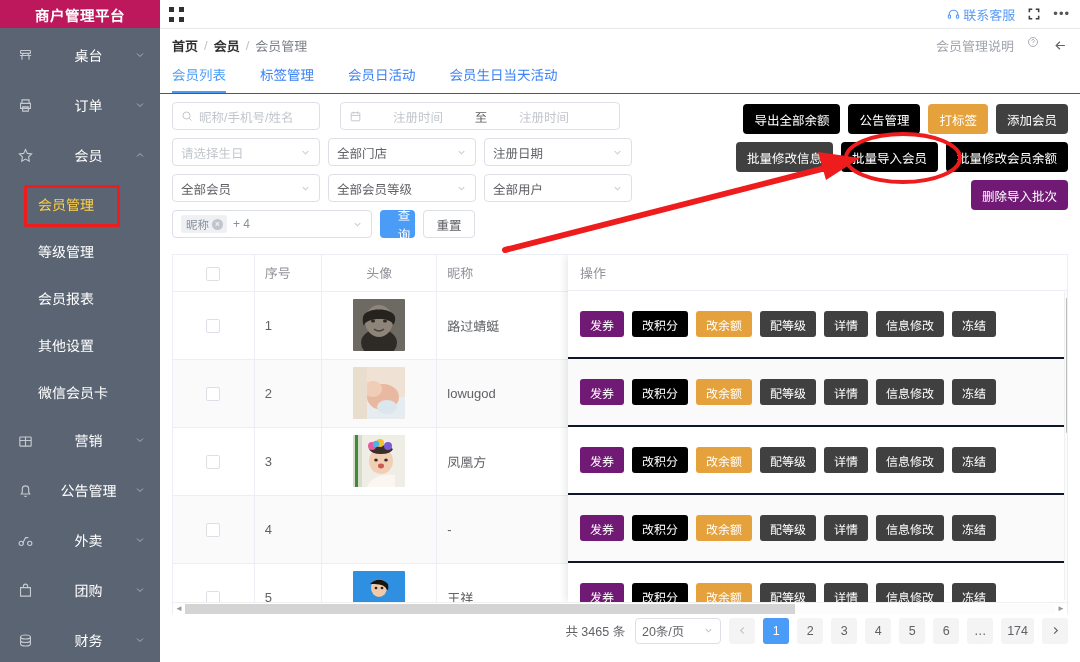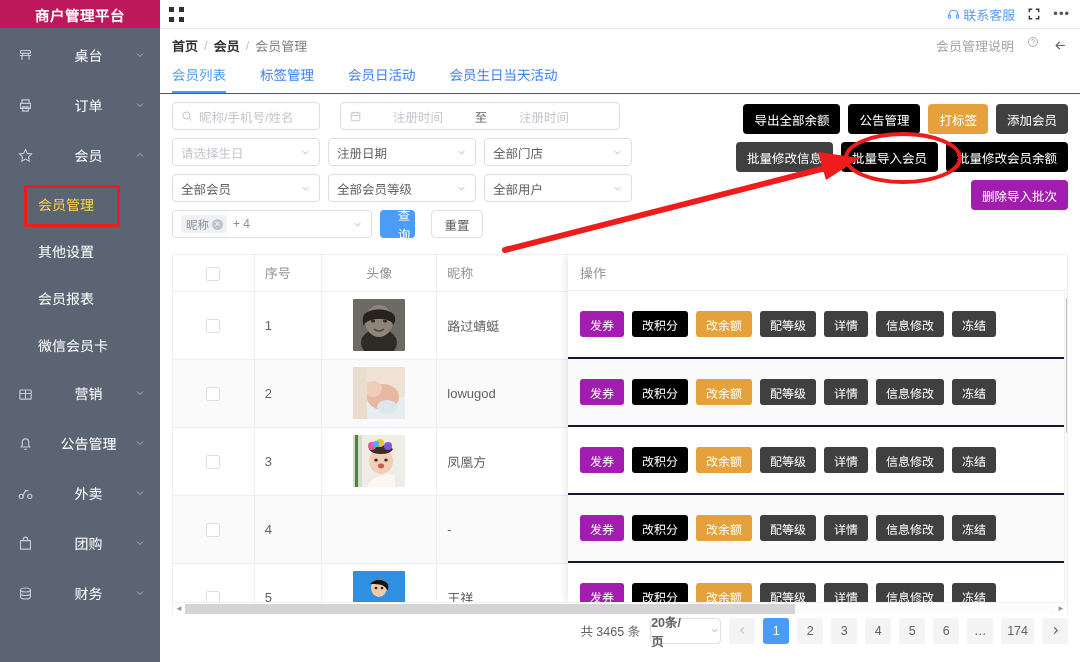--- a/index.html
+++ b/index.html
@@ -177,21 +177,21 @@
     font-family: inherit;
     display: inline-flex;
     align-items: center;
     justify-content: center;
   }
   .btn-primary { background: #4a9cf6; }
   .btn-plain { background:#fff; border:1px solid #dcdfe6; color:#606266; }
   .btn-green { background: #000000; }
   .btn-blue { background: #404040; }
   .btn-orange { background: #e5a23c; }
-  .btn-red { background: #a21caf; }
+  .btn-red { background: #701a75; }
 
   .tag-chip {
     background: #eef0f3;
     border-radius: 3px;
     color: #8a9099;
     font-size: 11.5px;
     padding: 1px 4px 1px 5px;
     display: inline-flex;
     align-items: center;
     gap: 3px;
@@ -321,24 +321,24 @@
     position: absolute;
     left: 12px; right: 12px; bottom: 8px;
     height: 47px;
     display: flex; align-items: center; justify-content: flex-end;
     gap: 8px;
     font-size: 12.5px;
     color: #606266;
   }
   .pg-total { color: #606266; margin-right: 2px; }
   .pg-size {
-    height: 26px; width: 71px;
+    height: 26px; width: 86px;
     border: 1px solid #dcdfe6; border-radius: 4px;
     display: flex; align-items: center; justify-content: center;
-    gap: 19px; color: #606266; cursor: pointer; font-size: 12.5px; font-weight: bold;
+    gap: 19px; color: #606266; cursor: pointer; font-size: 12.5px;
   }
   .pg-size .caret { color:#c0c4cc; display:flex; }
   .pg-btn {
     min-width: 26px; height: 26px; border-radius: 3px;
     background: #f4f4f5; color: #606266;
     display: inline-flex; align-items: center; justify-content: center;
     padding: 0 6px; cursor: pointer; font-size: 12.5px;
   }
   .pg-btn.current { background: #4a9cf6; color:#fff; }
   .pg-btn.nav { background: #f4f4f5; color: #c0c4cc; }
@@ -397,24 +397,27 @@
               <path d="M6 15l6-6 6 6"></path>
             </svg>
         </span>
       </div>
 
       <div class="submenu">
         <div class="submenu-item active">
           <span>会员管理</span>
         </div>
         <div class="submenu-item">
-          <span>其他设置</span>
+          <span>等级管理</span>
         </div>
         <div class="submenu-item">
           <span>会员报表</span>
+        </div>
+        <div class="submenu-item">
+          <span>其他设置</span>
         </div>
         <div class="submenu-item">
           <span>微信会员卡</span>
         </div>
       </div>
 
       <div class="menu-item">
         <span class="mi-icon">
           <svg width="17" height="17" viewBox="0 0 24 24" fill="none" stroke="currentColor" stroke-width="1.6">
             <rect x="4" y="7" width="16" height="13" rx="1"></rect>
@@ -579,29 +582,29 @@
       <div class="filter-row">
         <div class="ctl w-sel">
           <span class="ph">请选择生日</span>
           <span class="caret">
               <svg width="11" height="11" viewBox="0 0 24 24" fill="none" stroke="currentColor" stroke-width="2.2">
                 <path d="M6 9l6 6 6-6"></path>
               </svg>
             </span>
         </div>
         <div class="ctl w-sel">
-          <span>注册日期</span>
+          <span>全部门店</span>
           <span class="caret">
               <svg width="11" height="11" viewBox="0 0 24 24" fill="none" stroke="currentColor" stroke-width="2.2">
                 <path d="M6 9l6 6 6-6"></path>
               </svg>
             </span>
         </div>
         <div class="ctl w-sel">
-          <span>全部门店</span>
+          <span>注册日期</span>
           <span class="caret">
               <svg width="11" height="11" viewBox="0 0 24 24" fill="none" stroke="currentColor" stroke-width="2.2">
                 <path d="M6 9l6 6 6-6"></path>
               </svg>
             </span>
         </div>
       </div>
 
       <div class="filter-row">
         <div class="ctl w-sel">
@@ -636,21 +639,21 @@
             <span>昵称</span>
             <span class="x">×</span>
           </span>
           <span class="tag-more">+ 4</span>
           <span class="caret">
               <svg width="11" height="11" viewBox="0 0 24 24" fill="none" stroke="currentColor" stroke-width="2.2">
                 <path d="M6 9l6 6 6-6"></path>
               </svg>
             </span>
         </div>
-        <button class="btn btn-primary" style="margin-right:16px;width:28px;padding-left:24px;">查询</button>
+        <button class="btn btn-primary" style="margin-right:8px;width:28px;padding-left:24px;">查询</button>
         <button class="btn btn-plain" style="width:52px;">重置</button>
       </div>
     </div>
 
     <div class="action-buttons">
       <div class="ab-row">
         <button class="btn btn-green">导出全部余额</button>
         <button class="btn btn-green">公告管理</button>
         <button class="btn btn-orange">打标签</button>
         <button class="btn btn-blue">添加会员</button>

